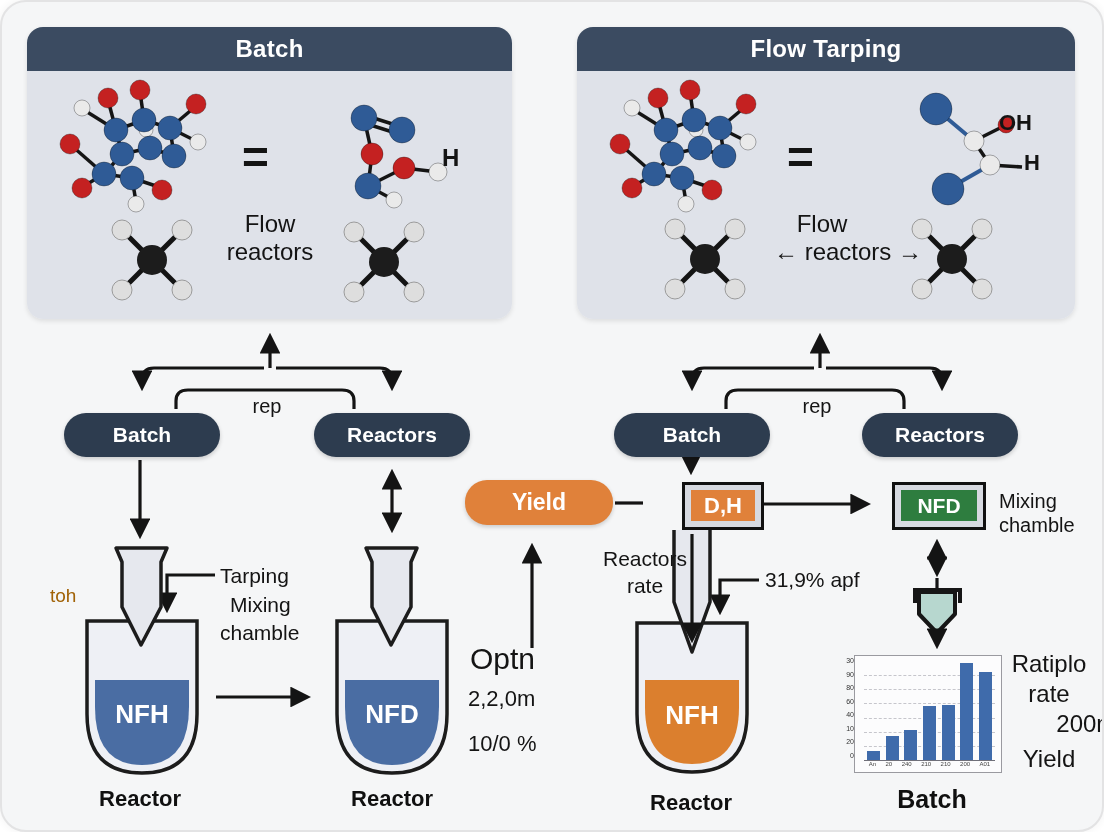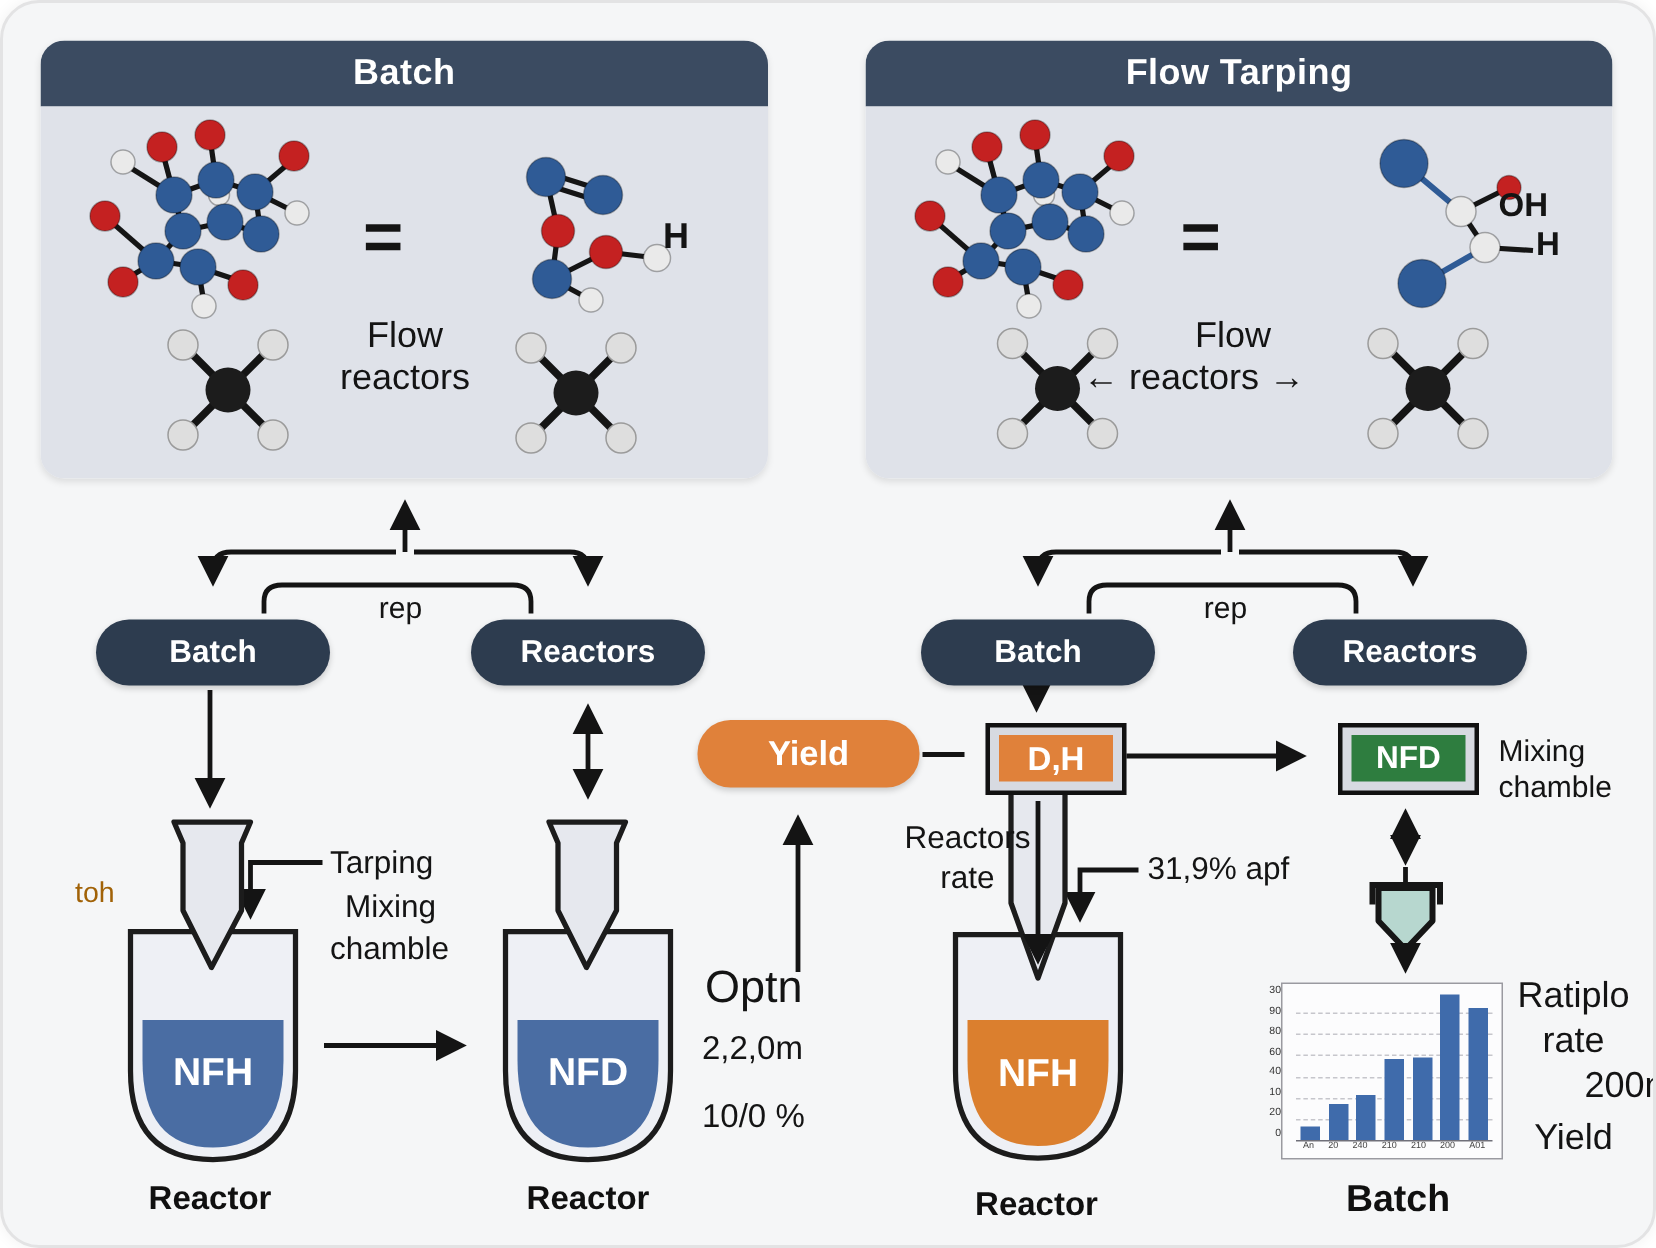--- a/index.html
+++ b/index.html
@@ -198,24 +198,24 @@
       <path d="M935,633 V642" fill="none" stroke="#141414" stroke-width="3.2" marker-end="url(#ah)"></path>
     </g>
   </svg>
 
   <div class="t" style="left:240px;top:128px;font-size:46px;font-weight:800;">=</div>
   <div class="t" style="left:440px;top:142px;font-size:24px;font-weight:600;">H</div>
   <div class="t" style="left:205px;top:208px;width:126px;text-align:center;font-size:24px;">Flow</div>
   <div class="t" style="left:205px;top:236px;width:126px;text-align:center;font-size:24px;">reactors</div>
 
   <div class="t" style="left:785px;top:128px;font-size:46px;font-weight:800;">=</div>
-  <div class="t" style="left:997px;top:122px;font-size:22px;font-weight:600;">OH</div>
+  <div class="t" style="left:997px;top:108px;font-size:22px;font-weight:600;">OH</div>
   <div class="t" style="left:1022px;top:148px;font-size:22px;font-weight:600;">H</div>
   <div class="t" style="left:740px;top:208px;width:160px;text-align:center;font-size:24px;">Flow</div>
-  <div class="t" style="left:720px;top:236px;width:200px;text-align:left;font-size:24px;">← reactors →</div>
+  <div class="t" style="left:720px;top:236px;width:200px;text-align:right;font-size:24px;">← reactors →</div>
 
   <div class="t" style="left:235px;top:393px;width:60px;text-align:center;font-size:20px;">rep</div>
   <div class="pill" style="left:62px;top:411px;width:156px;height:44px;">Batch</div>
   <div class="pill" style="left:312px;top:411px;width:156px;height:44px;">Reactors</div>
   <div class="t" style="left:785px;top:393px;width:60px;text-align:center;font-size:20px;">rep</div>
   <div class="pill" style="left:612px;top:411px;width:156px;height:44px;">Batch</div>
   <div class="pill" style="left:860px;top:411px;width:156px;height:44px;">Reactors</div>
 
   <div class="t" style="left:48px;top:583px;font-size:19px;color:#a16207;">toh</div>
   <div class="t" style="left:218px;top:562px;width:110px;font-size:21px;">Tarping</div>
@@ -223,21 +223,21 @@
   <div class="t" style="left:218px;top:619px;width:110px;font-size:21px;">chamble</div>
   <div class="vlabel" style="left:90px;top:697px;width:100px;">NFH</div>
   <div class="cap" style="left:78px;top:784px;width:120px;">Reactor</div>
   <div class="vlabel" style="left:340px;top:697px;width:100px;">NFD</div>
   <div class="cap" style="left:330px;top:784px;width:120px;">Reactor</div>
   <div class="t" style="left:468px;top:640px;font-size:30px;">Optn</div>
   <div class="t" style="left:466px;top:684px;font-size:22px;">2,2,0m</div>
   <div class="t" style="left:466px;top:729px;font-size:22px;">10/0 %</div>
 
   <div class="pill orange" style="left:463px;top:478px;width:148px;height:45px;">Yield</div>
-  <div class="framebox" style="left:655px;top:480px;width:94px;height:48px;">
+  <div class="framebox" style="left:680px;top:480px;width:82px;height:48px;">
     <div class="inner" style="background:#e0813a;">D,H</div>
   </div>
   <div class="t" style="left:588px;top:545px;width:110px;text-align:center;font-size:21px;">Reactors</div>
   <div class="t" style="left:588px;top:572px;width:110px;text-align:center;font-size:21px;">rate</div>
   <div class="t" style="left:763px;top:566px;font-size:21px;">31,9% apf</div>
   <div class="vlabel" style="left:640px;top:698px;width:100px;">NFH</div>
   <div class="cap" style="left:629px;top:788px;width:120px;">Reactor</div>
   <div class="framebox" style="left:890px;top:480px;width:94px;height:48px;">
     <div class="inner" style="background:#2e7d3f;font-size:21px;">NFD</div>
   </div>

